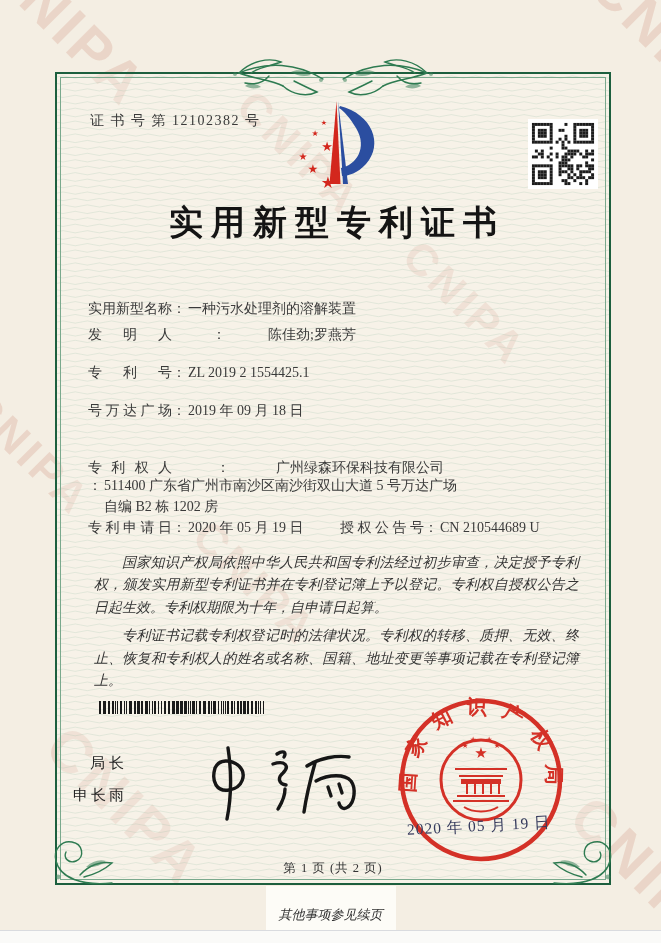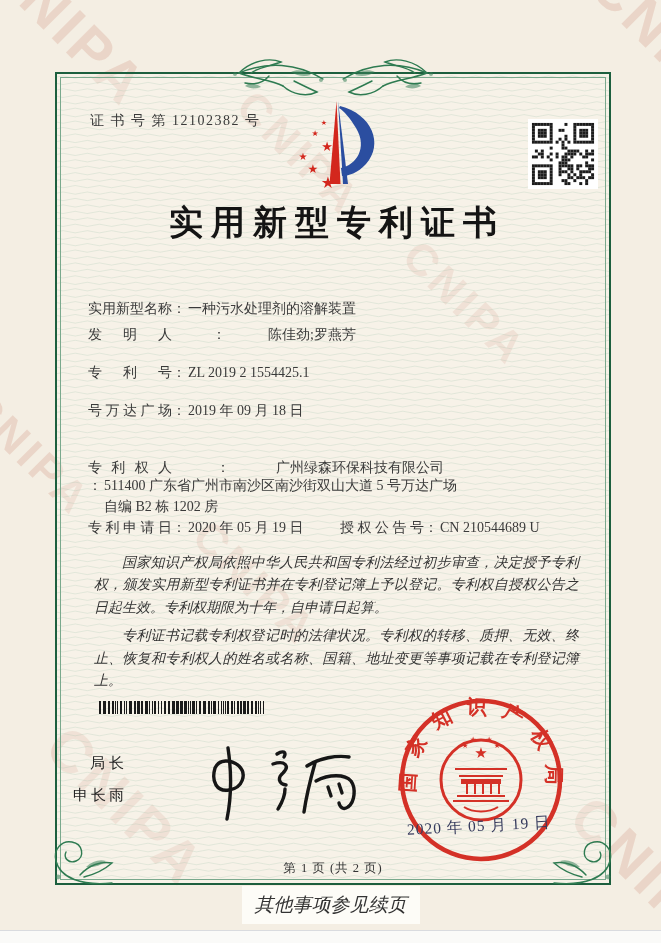--- a/index.html
+++ b/index.html
@@ -61,21 +61,21 @@
   .signature{position:absolute;left:140px;top:652px;}
   .signature path{fill:none;stroke:#161616;stroke-width:3.4;stroke-linecap:round;stroke-linejoin:round;}
   .seal{position:absolute;left:337px;top:616px;opacity:.95;}
   .seal .red-stroke{fill:none;stroke:#d3271d;}
   .seal .red-fill{fill:#d3271d;}
   .seal-arc-text{fill:#d3271d;font-size:20px;font-weight:700;letter-spacing:14px;font-family:"Liberation Serif",serif;}
   .seal-date{fill:#2c3156;font-size:15.5px;letter-spacing:1px;font-family:"Liberation Serif",serif;}
   .page-indicator{position:absolute;left:0;top:786px;width:100%;text-align:center;font-size:12.5px;letter-spacing:1px;color:#333;}
   .cont-note{
     position:absolute;left:50%;top:886px;transform:translateX(-50%);z-index:3;
-    background:#fdfcf7;padding:6px 13px;font-size:19px;font-style:italic;color:#333;white-space:nowrap;
+    background:#fdfcf7;padding:20px 13px;font-size:13px;font-style:italic;color:#333;white-space:nowrap;
   }
   .scan-edge{position:absolute;left:0;right:0;bottom:0;height:12px;background:#fafaf8;border-top:1px solid #d9dbdf;z-index:4;}
 </style>
 </head>
 <body>
 
 <span class="wm big" style="left:-30px;top:-8px;">CNIPA</span>
 <span class="wm big" style="left:572px;top:10px;">CNIPA</span>
 <span class="wm mid" style="left:222px;top:128px;">CNIPA</span>
 <span class="wm mid" style="left:388px;top:278px;">CNIPA</span>

